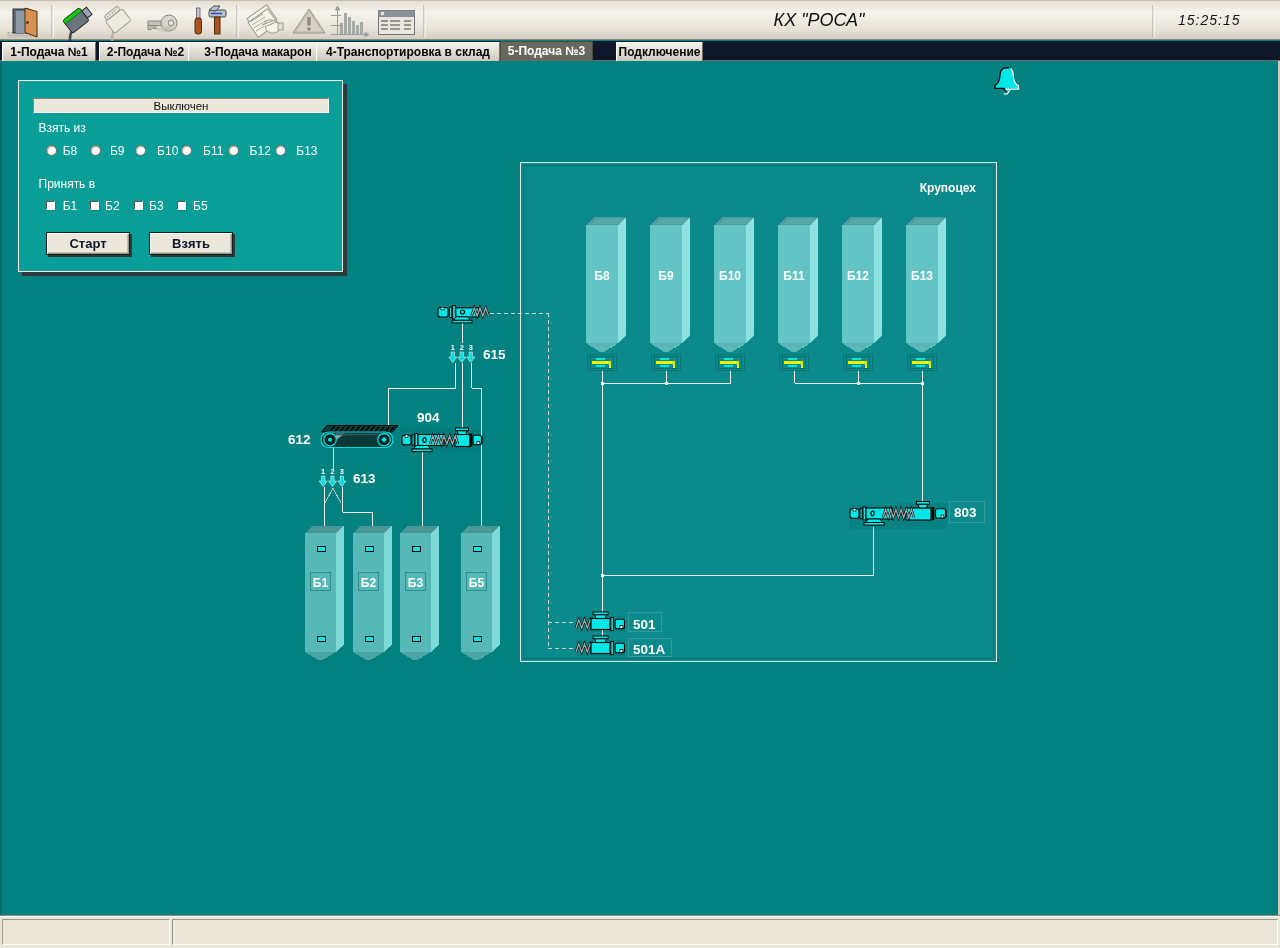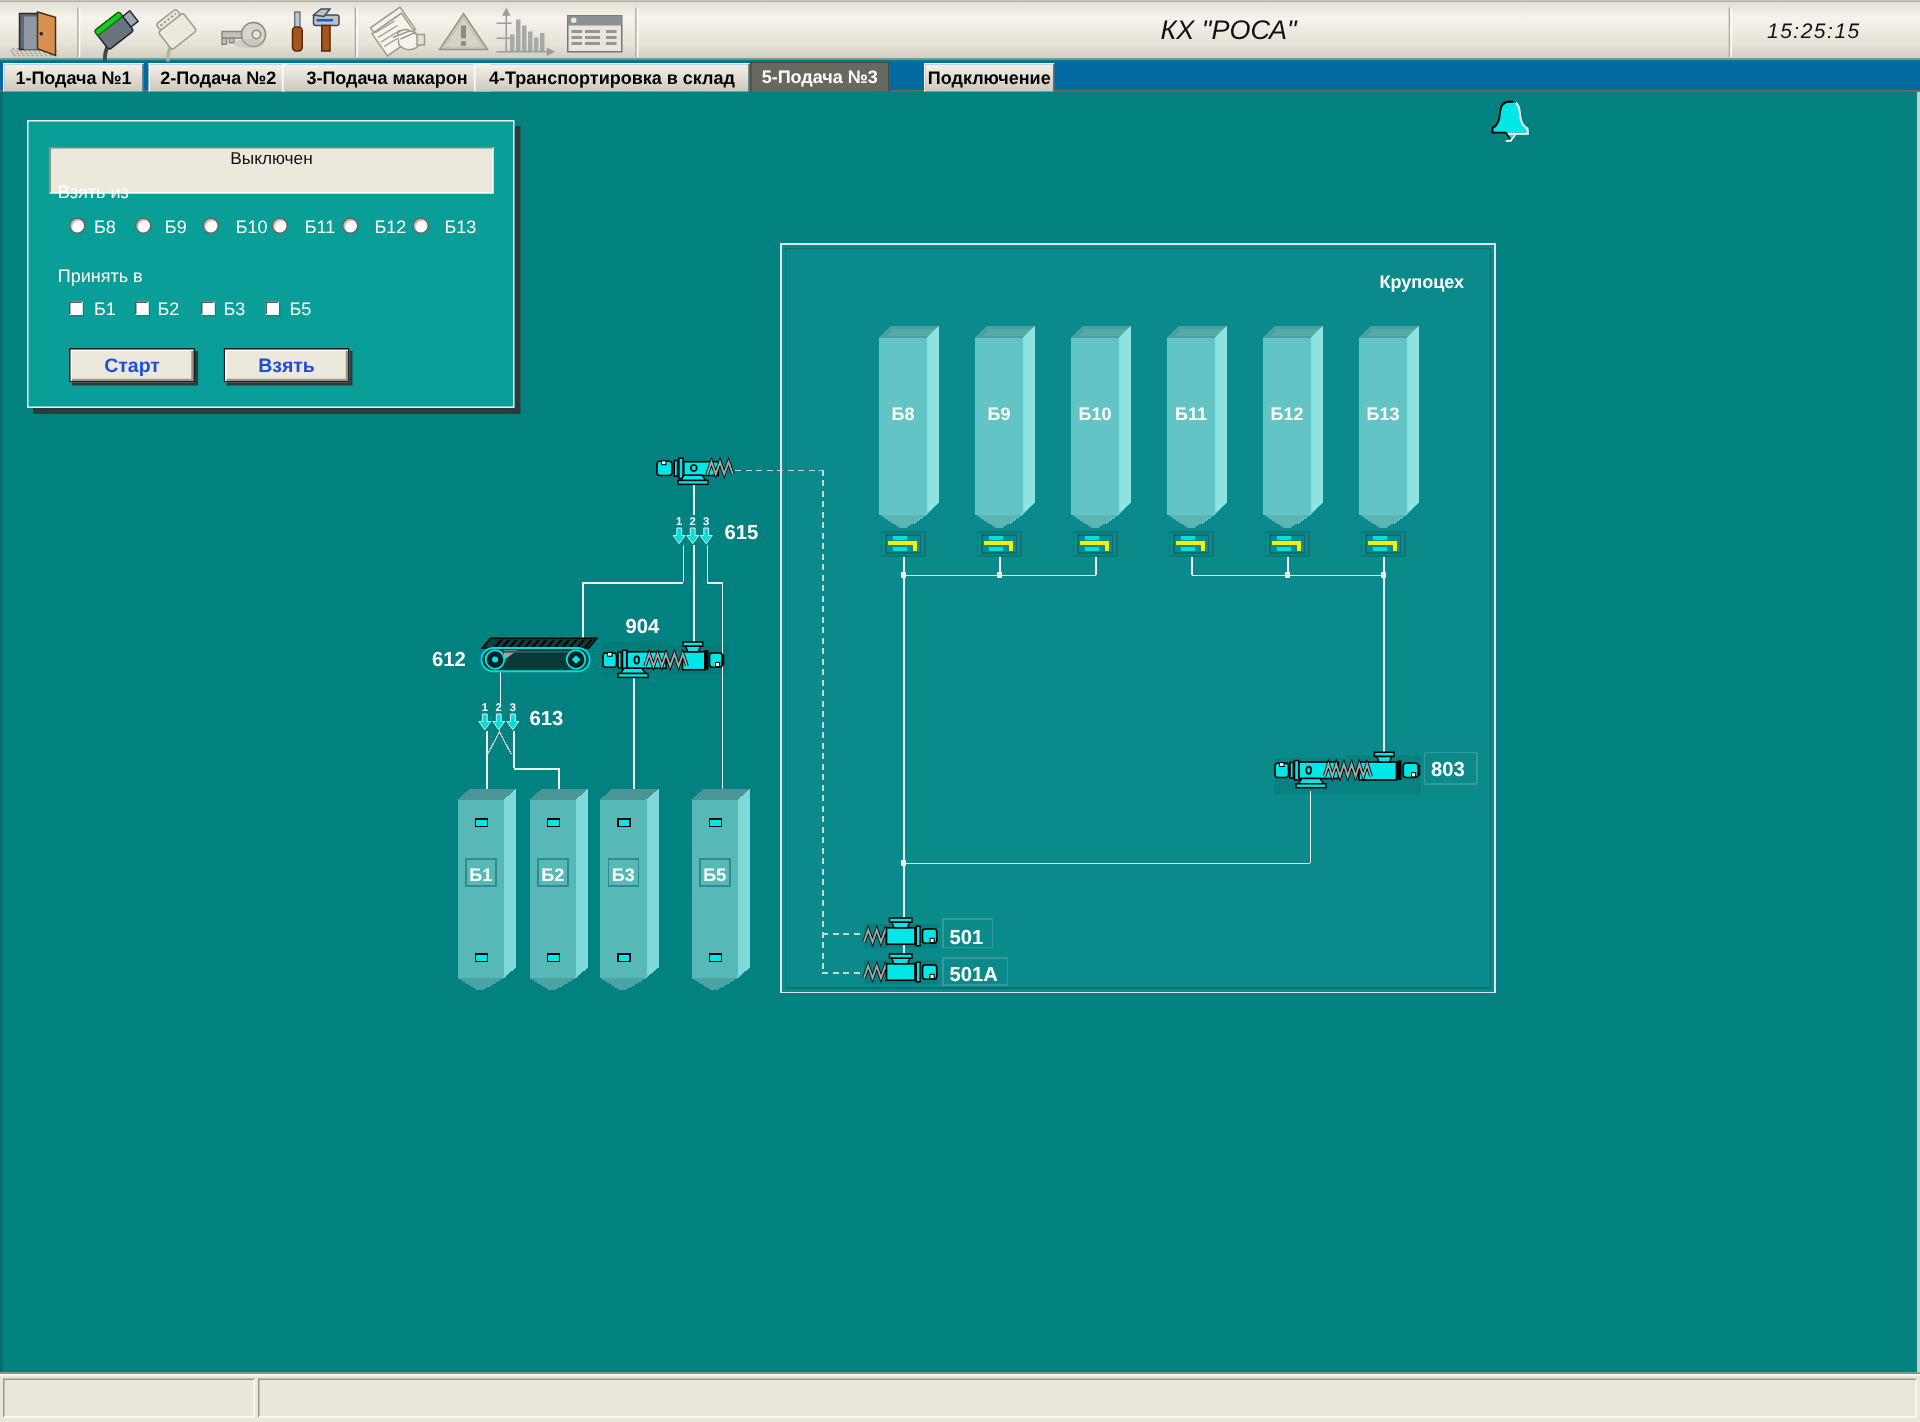--- a/index.html
+++ b/index.html
@@ -3,47 +3,47 @@
 <style>
 * { margin:0; padding:0; box-sizing:border-box; }
 html,body { width:1280px; height:948px; overflow:hidden; background:#028181;
   font-family:"Liberation Sans",sans-serif; }
 #toolbar { position:absolute; left:0; top:0; width:1280px; height:40px;
   background:linear-gradient(#e3dfd4,#f6f3ec 30%,#e6e2d7 75%,#d2cec2); border-bottom:1px solid #8d897b; border-top:1px solid #c6c2b6; }
 #toolbar .title { position:absolute; left:684px; top:9px; width:270px; text-align:center;
   font-style:italic; font-size:18px; color:#111; }
 #toolbar .time { position:absolute; left:1178px; top:11px; width:84px;
   font-style:italic; font-size:14px; color:#111; letter-spacing:1px; }
-#tabbar { position:absolute; left:0; top:41px; width:1280px; height:20px; background:#0369a1; border-bottom:1px solid #6e6a60; }
+#tabbar { position:absolute; left:0; top:41px; width:1280px; height:20px; background:#0f172a; border-bottom:1px solid #6e6a60; }
 #tabbar .tab { position:absolute; top:1px; height:19px; text-align:center;
   font-size:12px; font-weight:bold; color:#000; line-height:19px;
   background:linear-gradient(#f4f1ea,#ccc8bc); border-left:1px solid #fffef6;
   border-top:1px solid #fffef6; border-right:1px solid #716d61; }
 #tabbar .tab.act { background:#67695e; color:#fff; top:0; height:20px;
   border-left:1px solid #4a4c42; border-top:1px solid #4a4c42; border-right:1px solid #4a4c42; }
 #main { position:absolute; left:0; top:61px; width:1280px; height:854px; background:#028181;
   border-left:2px solid #076e6e; border-right:2px solid #cfccc0; }
 #status { position:absolute; left:0; top:915px; width:1280px; height:33px;
   background:#eae6da; border-top:1px solid #8d897b; box-shadow:inset 0 1px 0 #fffef6; }
 #status .cell { position:absolute; top:3px; height:26px; background:#eae6da;
   border:1px solid; border-color:#9a968a #fffef4 #fffef4 #9a968a; }
 #panel { position:absolute; left:18px; top:80px; width:325px; height:192px;
   background:#0a9e99; border:1px solid #eef2ee; box-shadow:4px 4px 0 #2e3a3a; }
-#panel .pstat { position:absolute; left:14px; top:17px; width:296px; height:31px;
+#panel .pstat { position:absolute; left:14px; top:17px; width:296px; height:15px;
   background:#ece8dc; border:1px solid; border-color:#8a867a #fffef6 #fffef6 #8a867a;
   font-size:11.5px; color:#101010; text-align:center; line-height:14px; }
 #panel .plab { position:absolute; font-size:12px; font-weight:normal; color:#fff; }
 #panel .rlab { position:absolute; font-size:12px; color:#fff; }
 #panel .rad { position:absolute; width:11px; height:11px; border-radius:50%; background:#fff;
   border:1px solid #6a665c; box-shadow:inset 1px 1px 1px #b8b4aa; }
 #panel .chk { position:absolute; width:9px; height:9px; background:#fff;
   border:1px solid; border-color:#5a564c #fffef6 #fffef6 #5a564c; box-shadow:1px 1px 0 #0b867f; }
 #panel .btn { position:absolute; top:151px; width:84px; height:23px; background:#ece8dc;
   border:1px solid #15201f; box-shadow:inset 1px 1px 0 #fffef8, inset -1.5px -1.5px 0 #9a968a, 2px 2px 0 #2e3a3a;
-  font-size:13px; font-weight:bold; color:#1d4ed8; text-align:center; line-height:21px; }
+  font-size:13px; font-weight:bold; color:#0f172a; text-align:center; line-height:21px; }
 svg#diag { position:absolute; left:0; top:0; }
 svg#tbar-icons { position:absolute; left:0; top:0; }
 </style></head>
 <body>
 <div id="main"></div>
 <div id="toolbar">
     <svg id="tbar-icons" width="1280" height="41">
       <g>
 <g stroke="#a8a49a" stroke-width="1">
 <line x1="8" y1="31.5" x2="37" y2="31.5" stroke-dasharray="1.6 1.4"></line>

